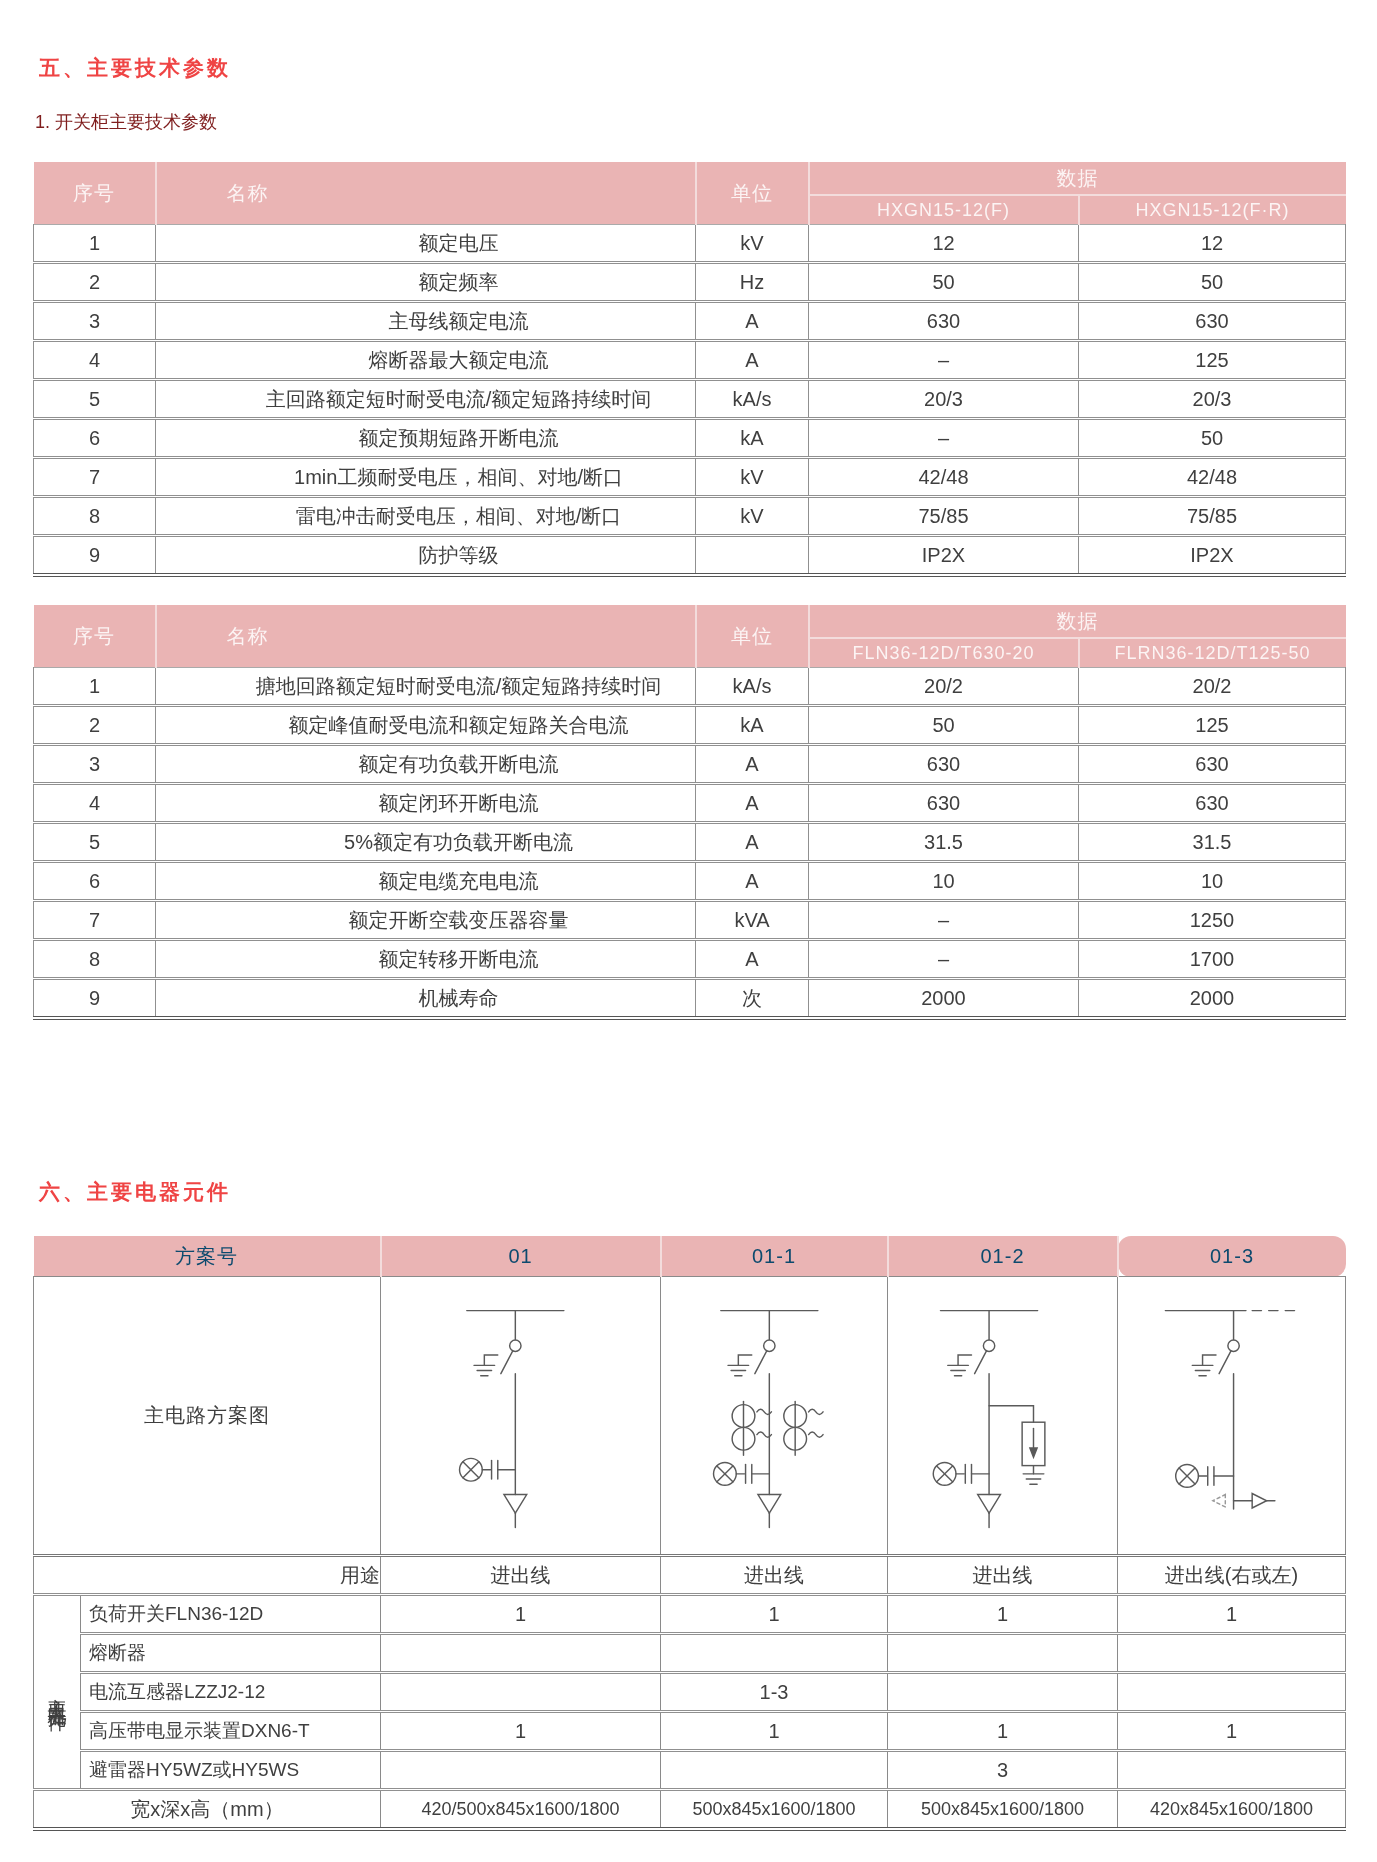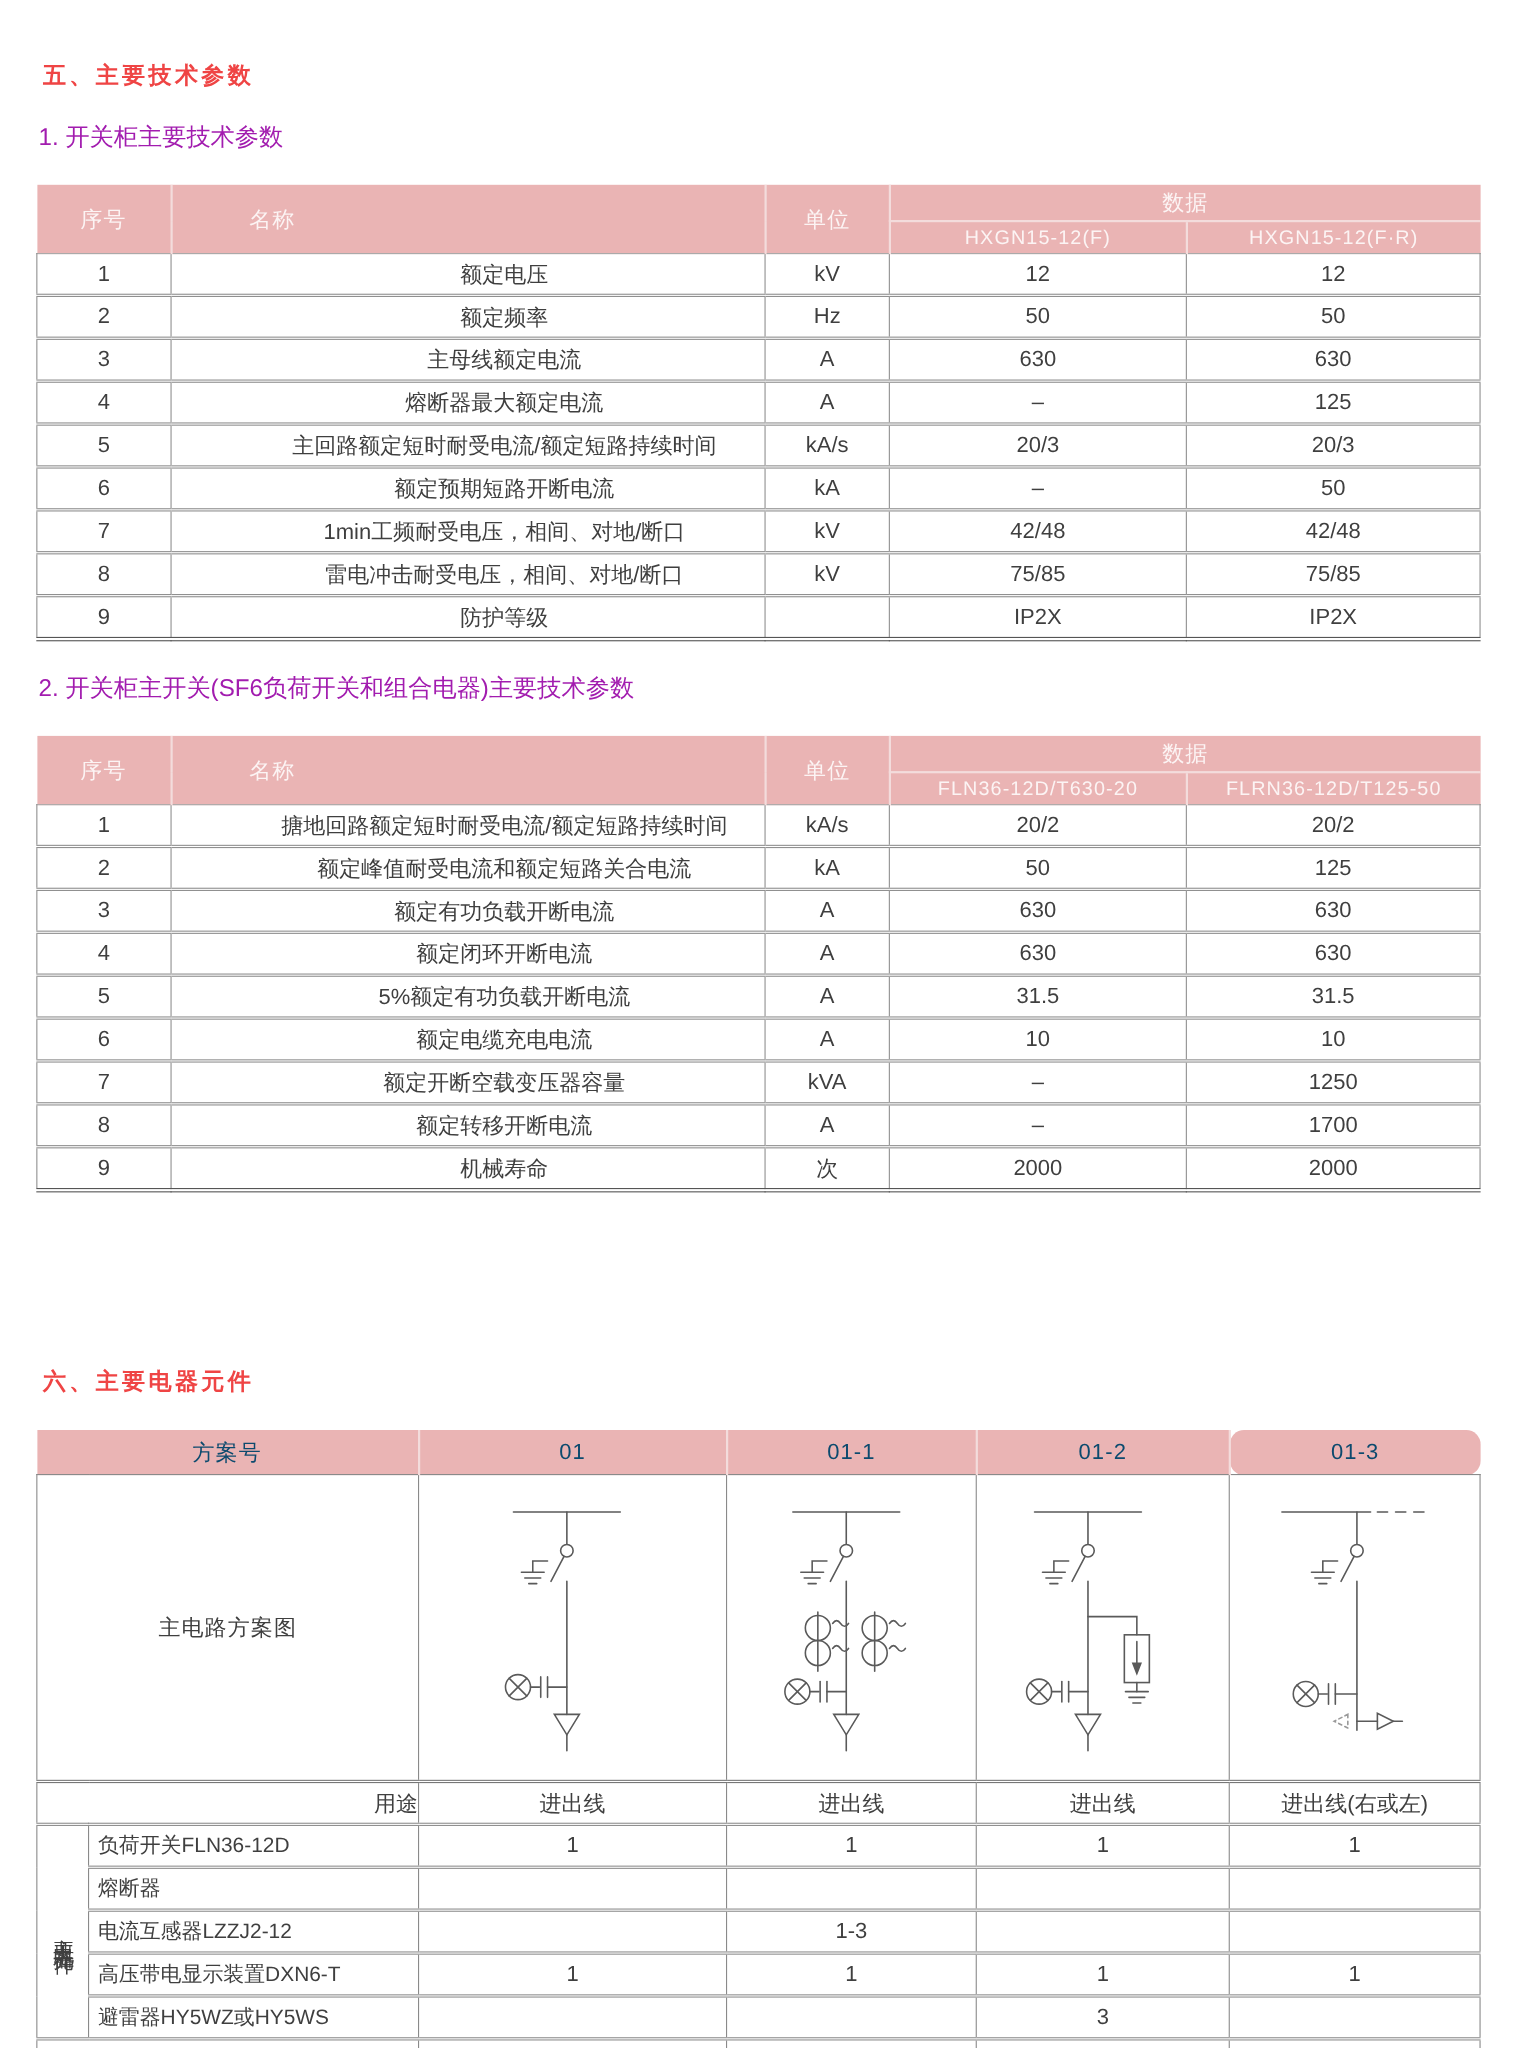--- a/index.html
+++ b/index.html
@@ -7,21 +7,21 @@
     width:1377px; min-height:1862px;
     font-family:"Liberation Sans","DejaVu Sans",sans-serif;
     color:#3f3f3f;
   }
   .page { padding:42px 32px 18px 33px; box-sizing:border-box; }
 
   .doc-title {
     font-size:21px; font-weight:bold; color:#ef4444;
     letter-spacing:3px; margin:12px 0 0 6px;
   }
-  .sub-title { font-size:22px; color:#a21caf; margin:28px 0 0 2px; }
+  .sub-title { font-size:18px; color:#7f1d1d; margin:28px 0 0 2px; }
 
   
   table.params {
     width:1312px; border-collapse:collapse; table-layout:fixed;
     margin-top:28px; border-bottom:4px double #555;
   }
   table.params thead th {
     background:#eab4b4; color:#fcf4f4; font-weight:normal;
     font-size:20px; letter-spacing:1px;
     border-right:2px solid #f3dcdc;
@@ -156,21 +156,20 @@
       <tr>
           <td>9</td>
           <td class="name-c">防护等级</td>
           <td></td>
           <td>IP2X</td>
           <td>IP2X</td>
         </tr>
     </tbody>
   </table>
 
-  <div class="sub-title">2. 开关柜主开关(SF6负荷开关和组合电器)主要技术参数</div>
 
   <table class="params">
     <colgroup>
         <col style="width:122px">
         <col style="width:540px">
         <col style="width:113px">
         <col style="width:270px">
         <col style="width:267px">
       </colgroup>
     <thead>

